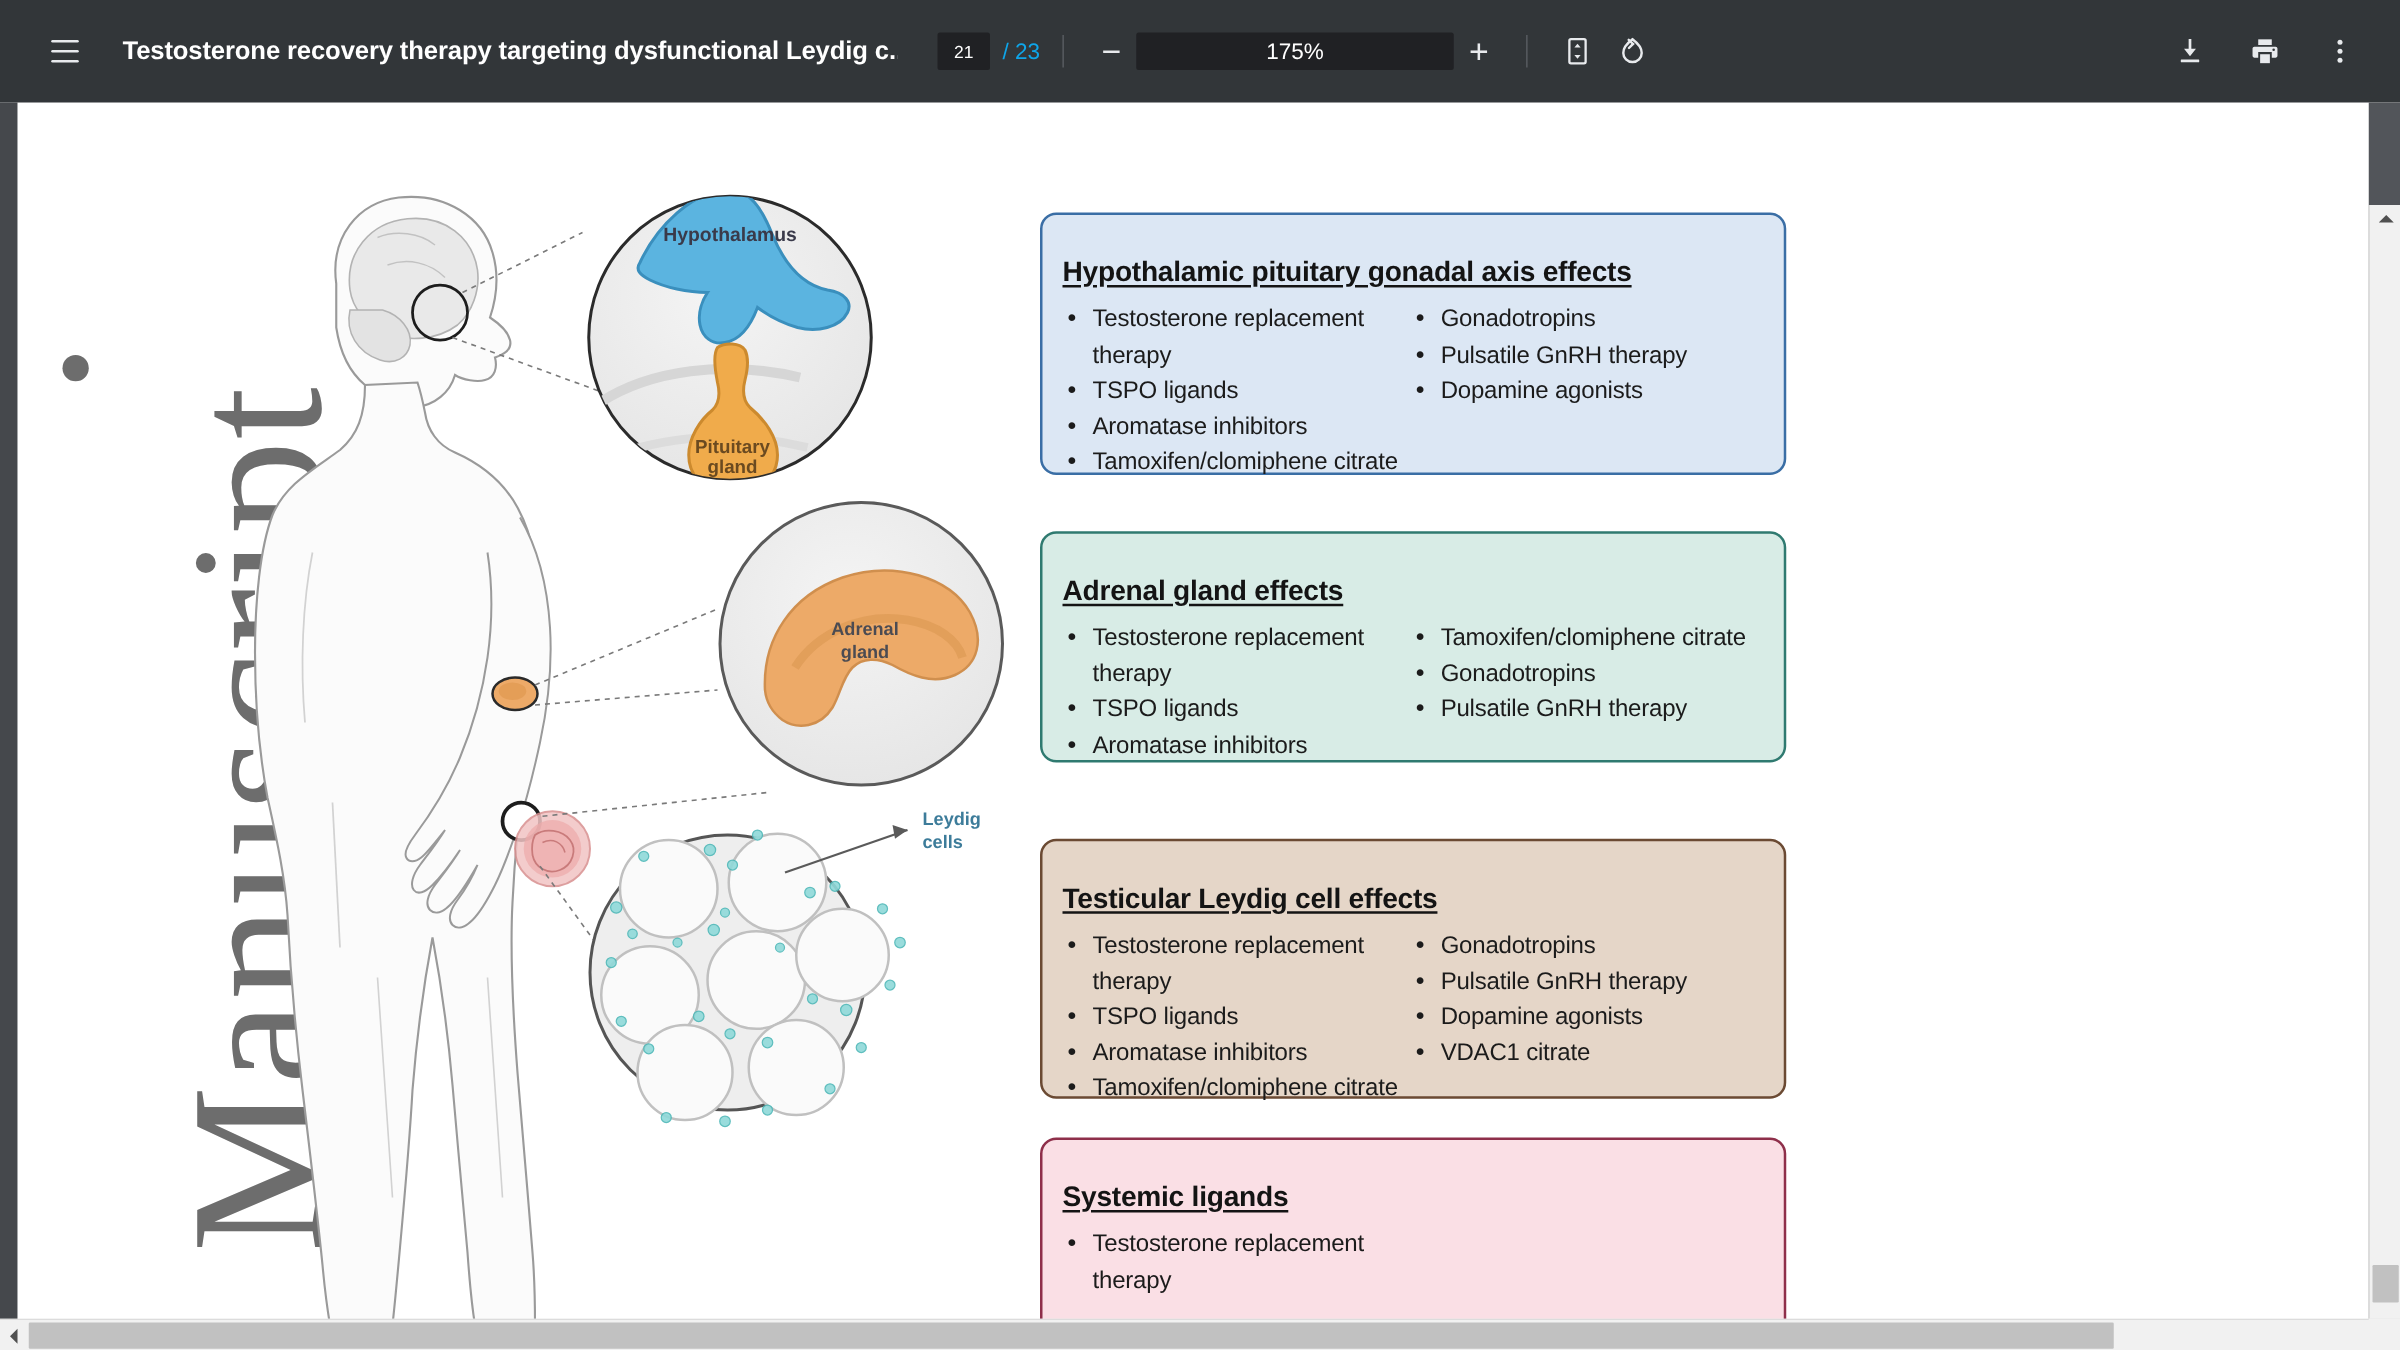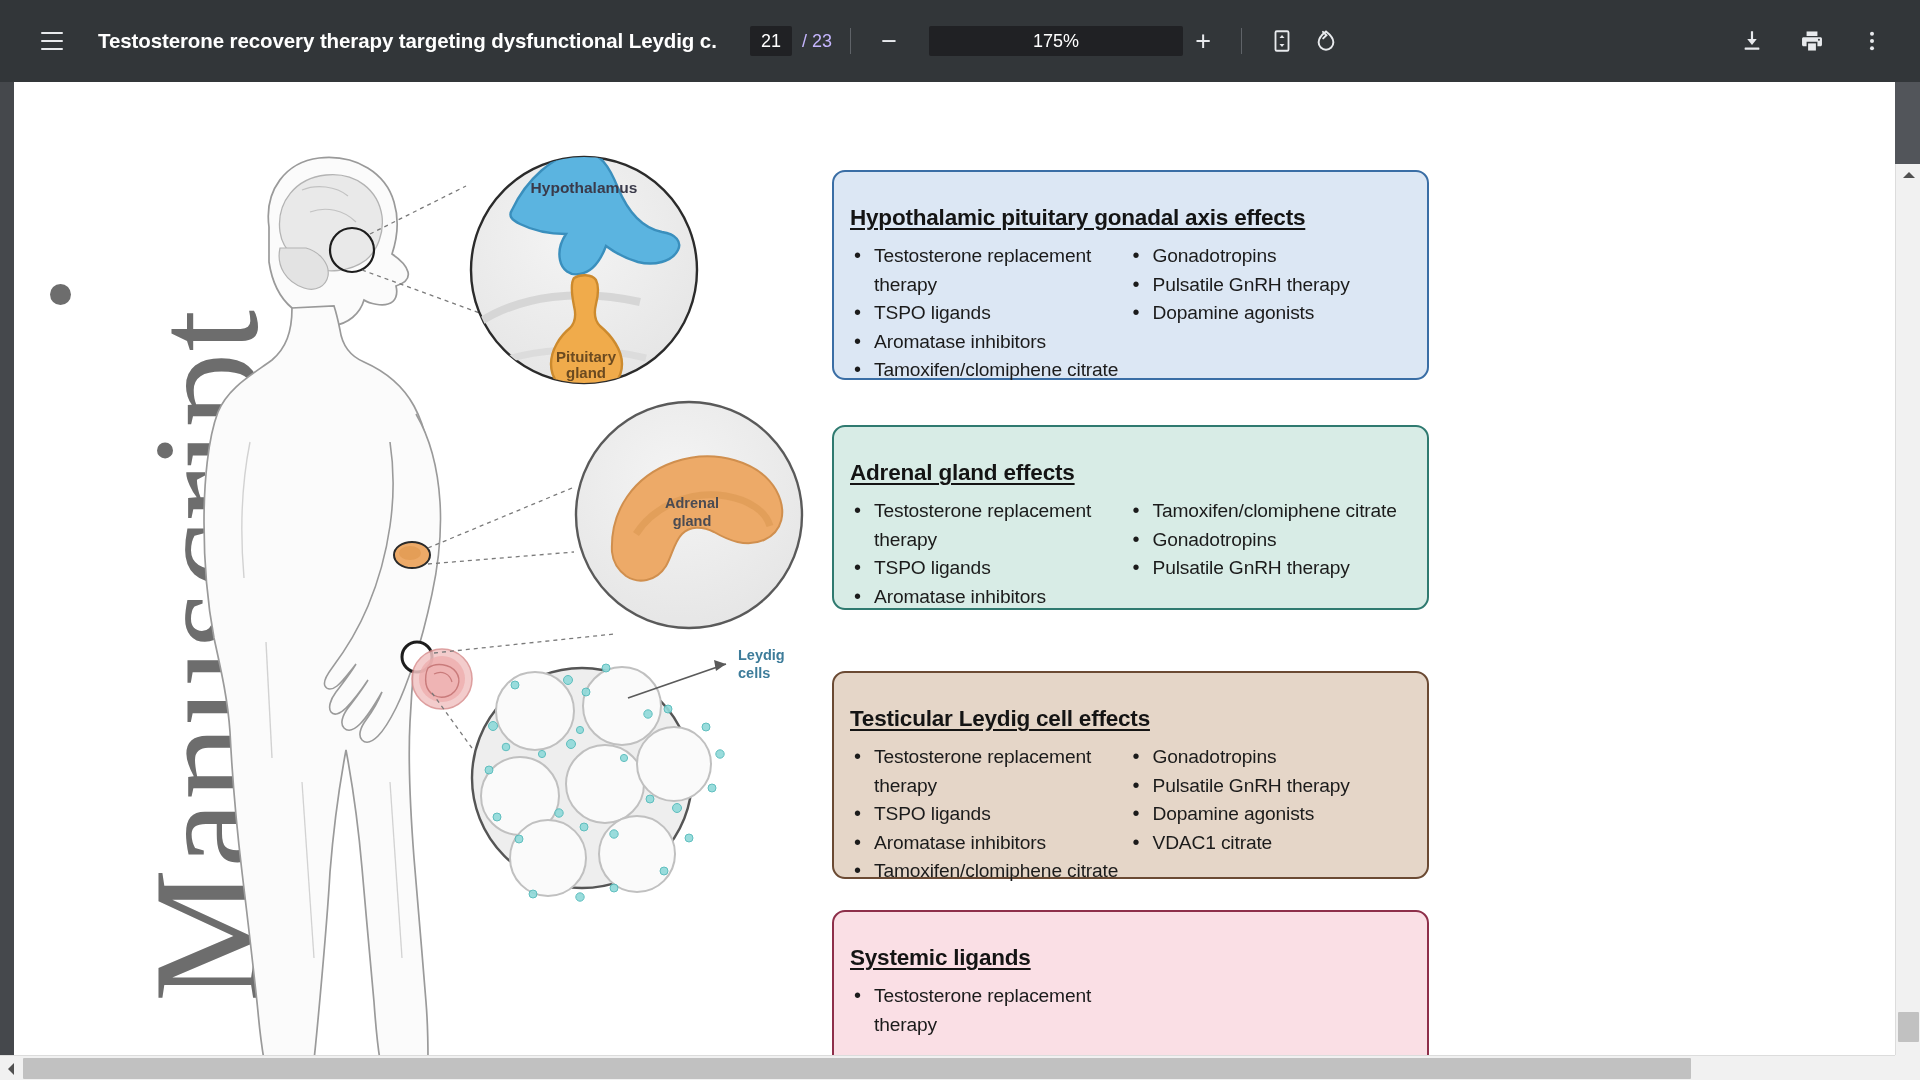--- a/index.html
+++ b/index.html
@@ -31,39 +31,38 @@
     color: #ffffff; white-space: nowrap; overflow: hidden;
     max-width: 620px; letter-spacing: -0.1px;
   }
 
   #page-controls {
     display: flex; align-items: center; margin-left: 32px; flex: 0 0 auto;
   }
   #page-num-input {
     background: #202124; color: #ffffff; border: none; outline: none;
     width: 42px; height: 30px; text-align: center;
-    font-size: 18px; font-family: "Liberation Sans", sans-serif;
+    font-size: 14px; font-family: "Liberation Sans", sans-serif;
     border-radius: 2px;
   }
-  #page-total { font-size: 18px; color: #c4b5fd; margin-left: 10px; white-space: nowrap; text-align: center; }
+  #page-total { font-size: 18px; color: #0ea5e9; margin-left: 10px; white-space: nowrap; text-align: center; }
 
   .tb-sep { width: 1px; height: 26px; background: #5f6368; margin: 0 18px; }
 
   #zoom-controls { display: flex; align-items: center; }
   .zoom-sign {
     width: 40px; height: 40px; display: flex; align-items: center; justify-content: center;
     cursor: pointer; border-radius: 50%; font-size: 27px; color: #e8eaed; line-height: 1;
     font-weight: 300;
   }
   #zoom-level {
     background: #202124; color: #ffffff; border: none; outline: none;
     height: 30px; padding: 1px 11px; text-align: center;
     font-size: 18px; font-family: "Liberation Sans", sans-serif; border-radius: 2px;
     min-width: 62px;
-    margin-left: 20px;
   }
 
   #right-tools { margin-left: auto; display: flex; align-items: center; margin-right: 26px; gap: 16px; }
 
   
   #viewer {
     position: absolute; left: 0; top: 82px; width: 1920px; height: 998px;
     background: #52555a; overflow: hidden;
   }
   #left-gutter {

